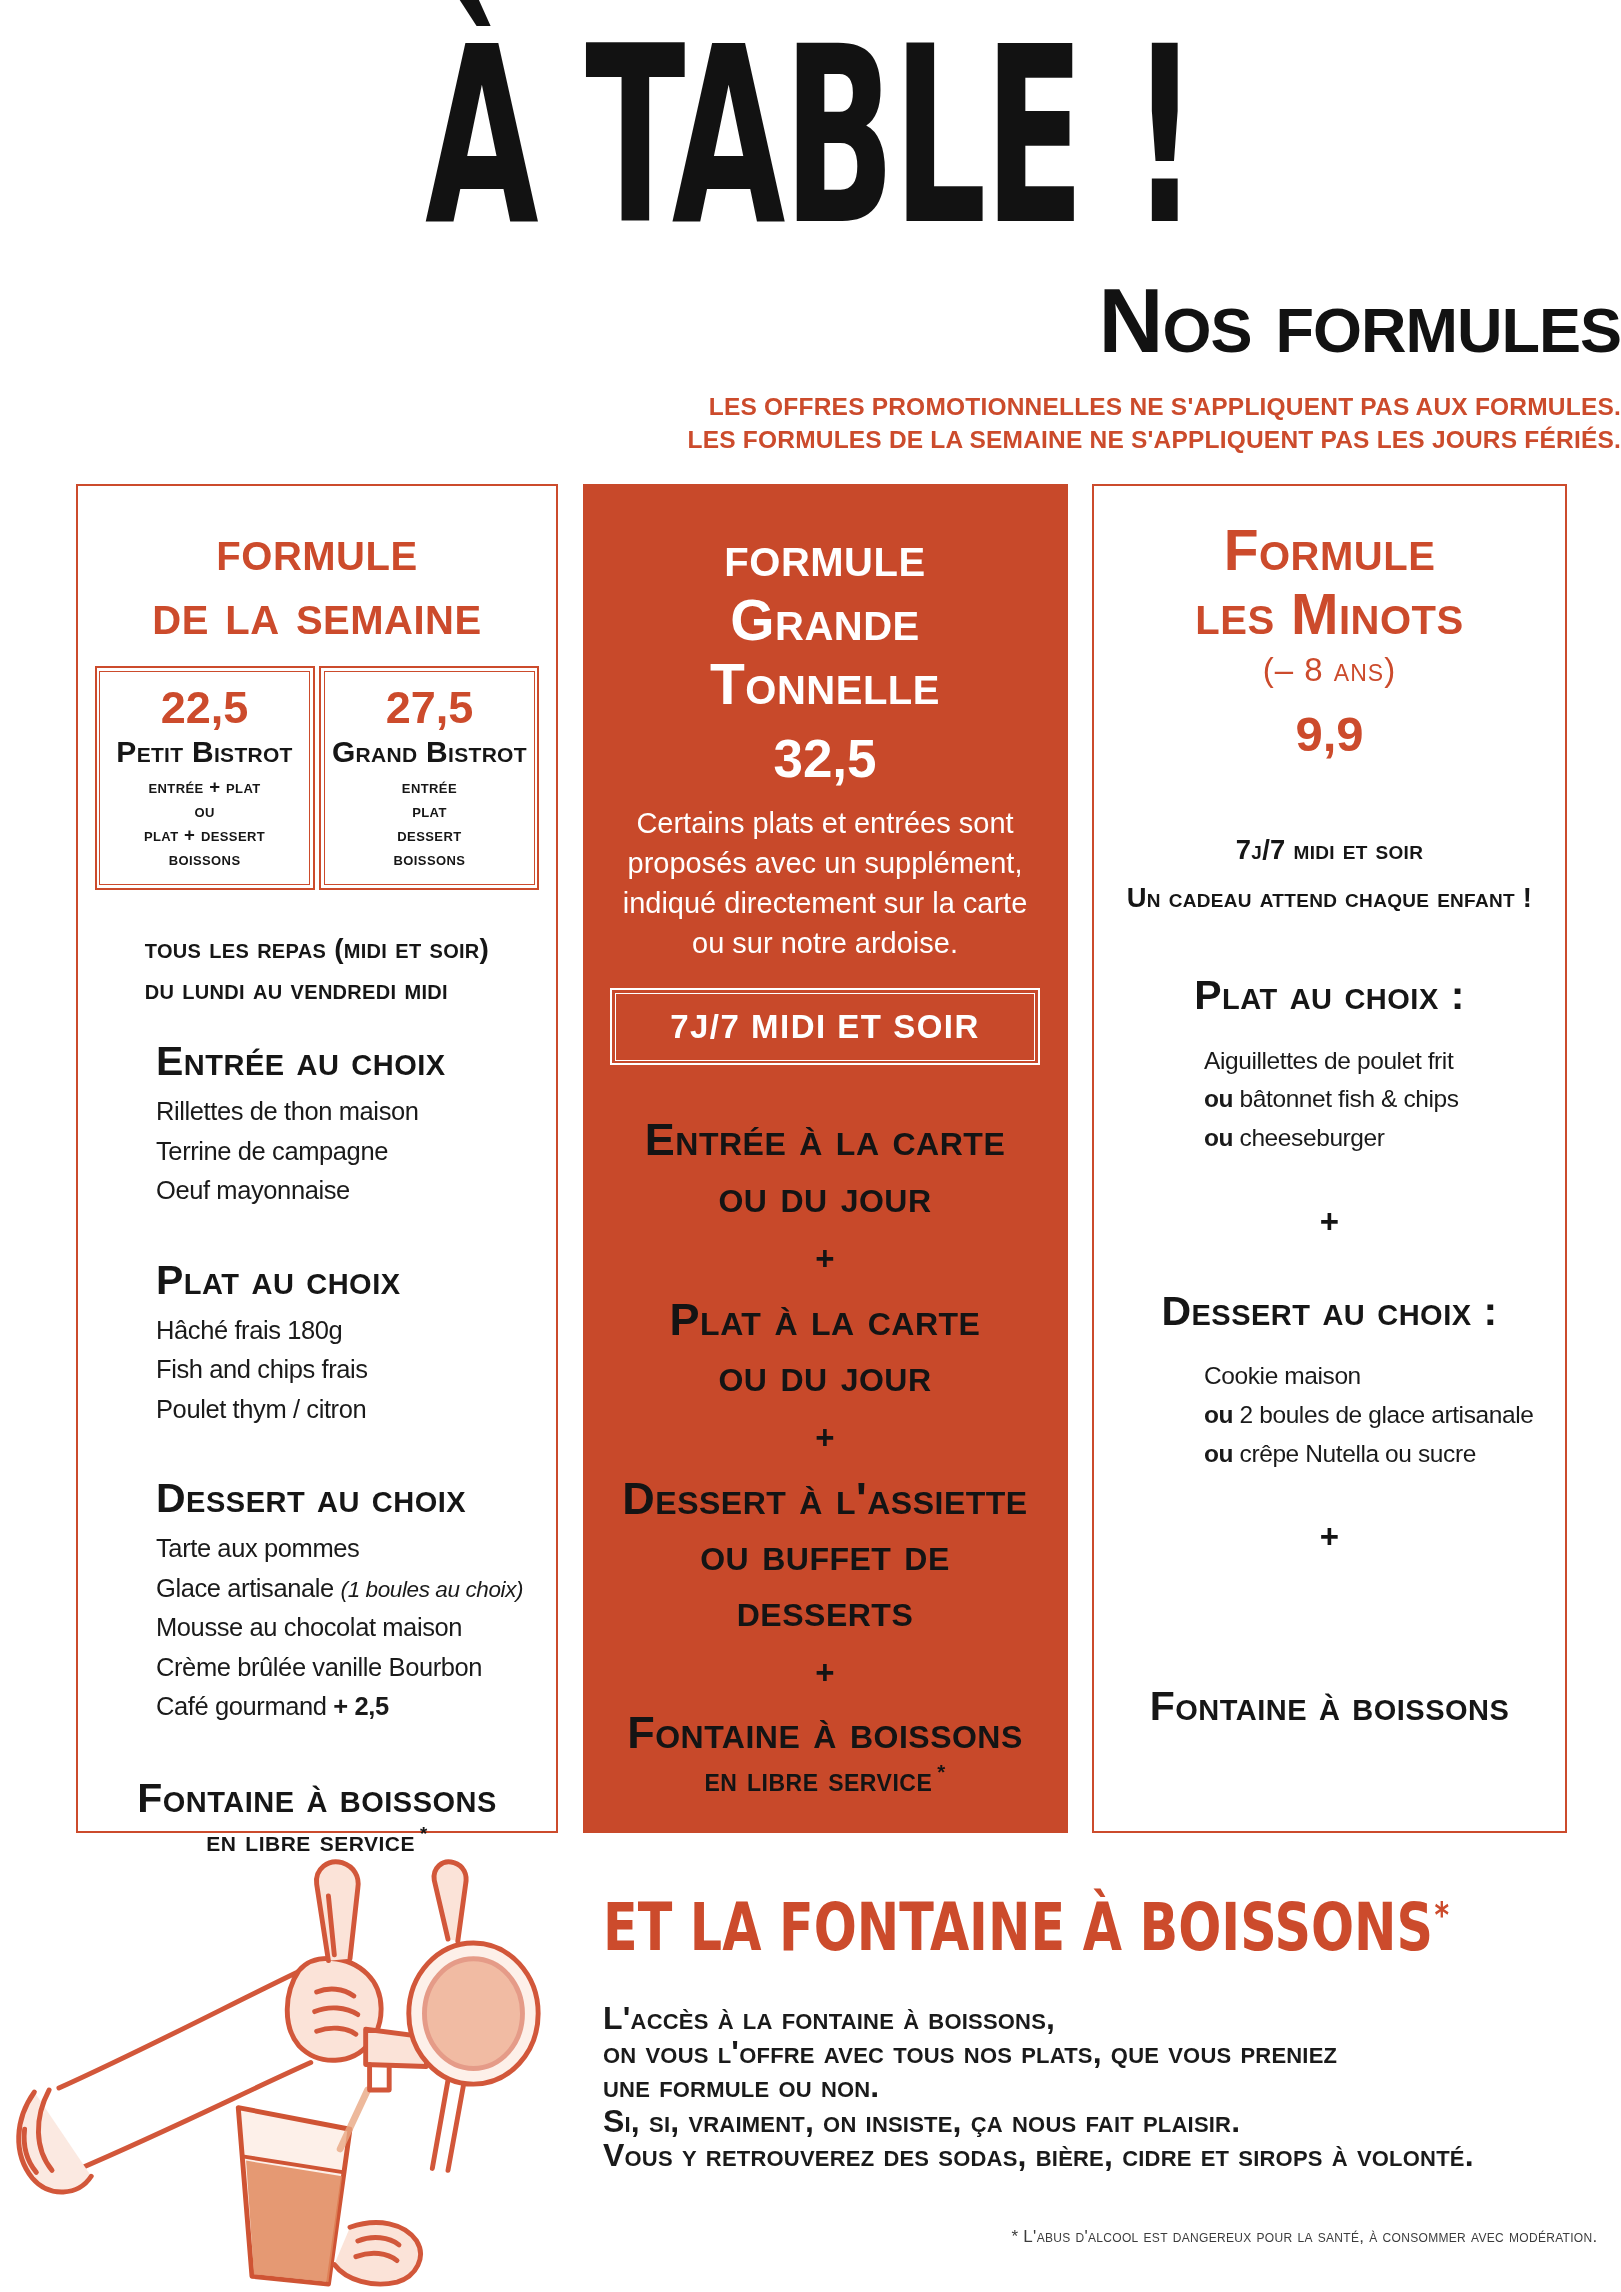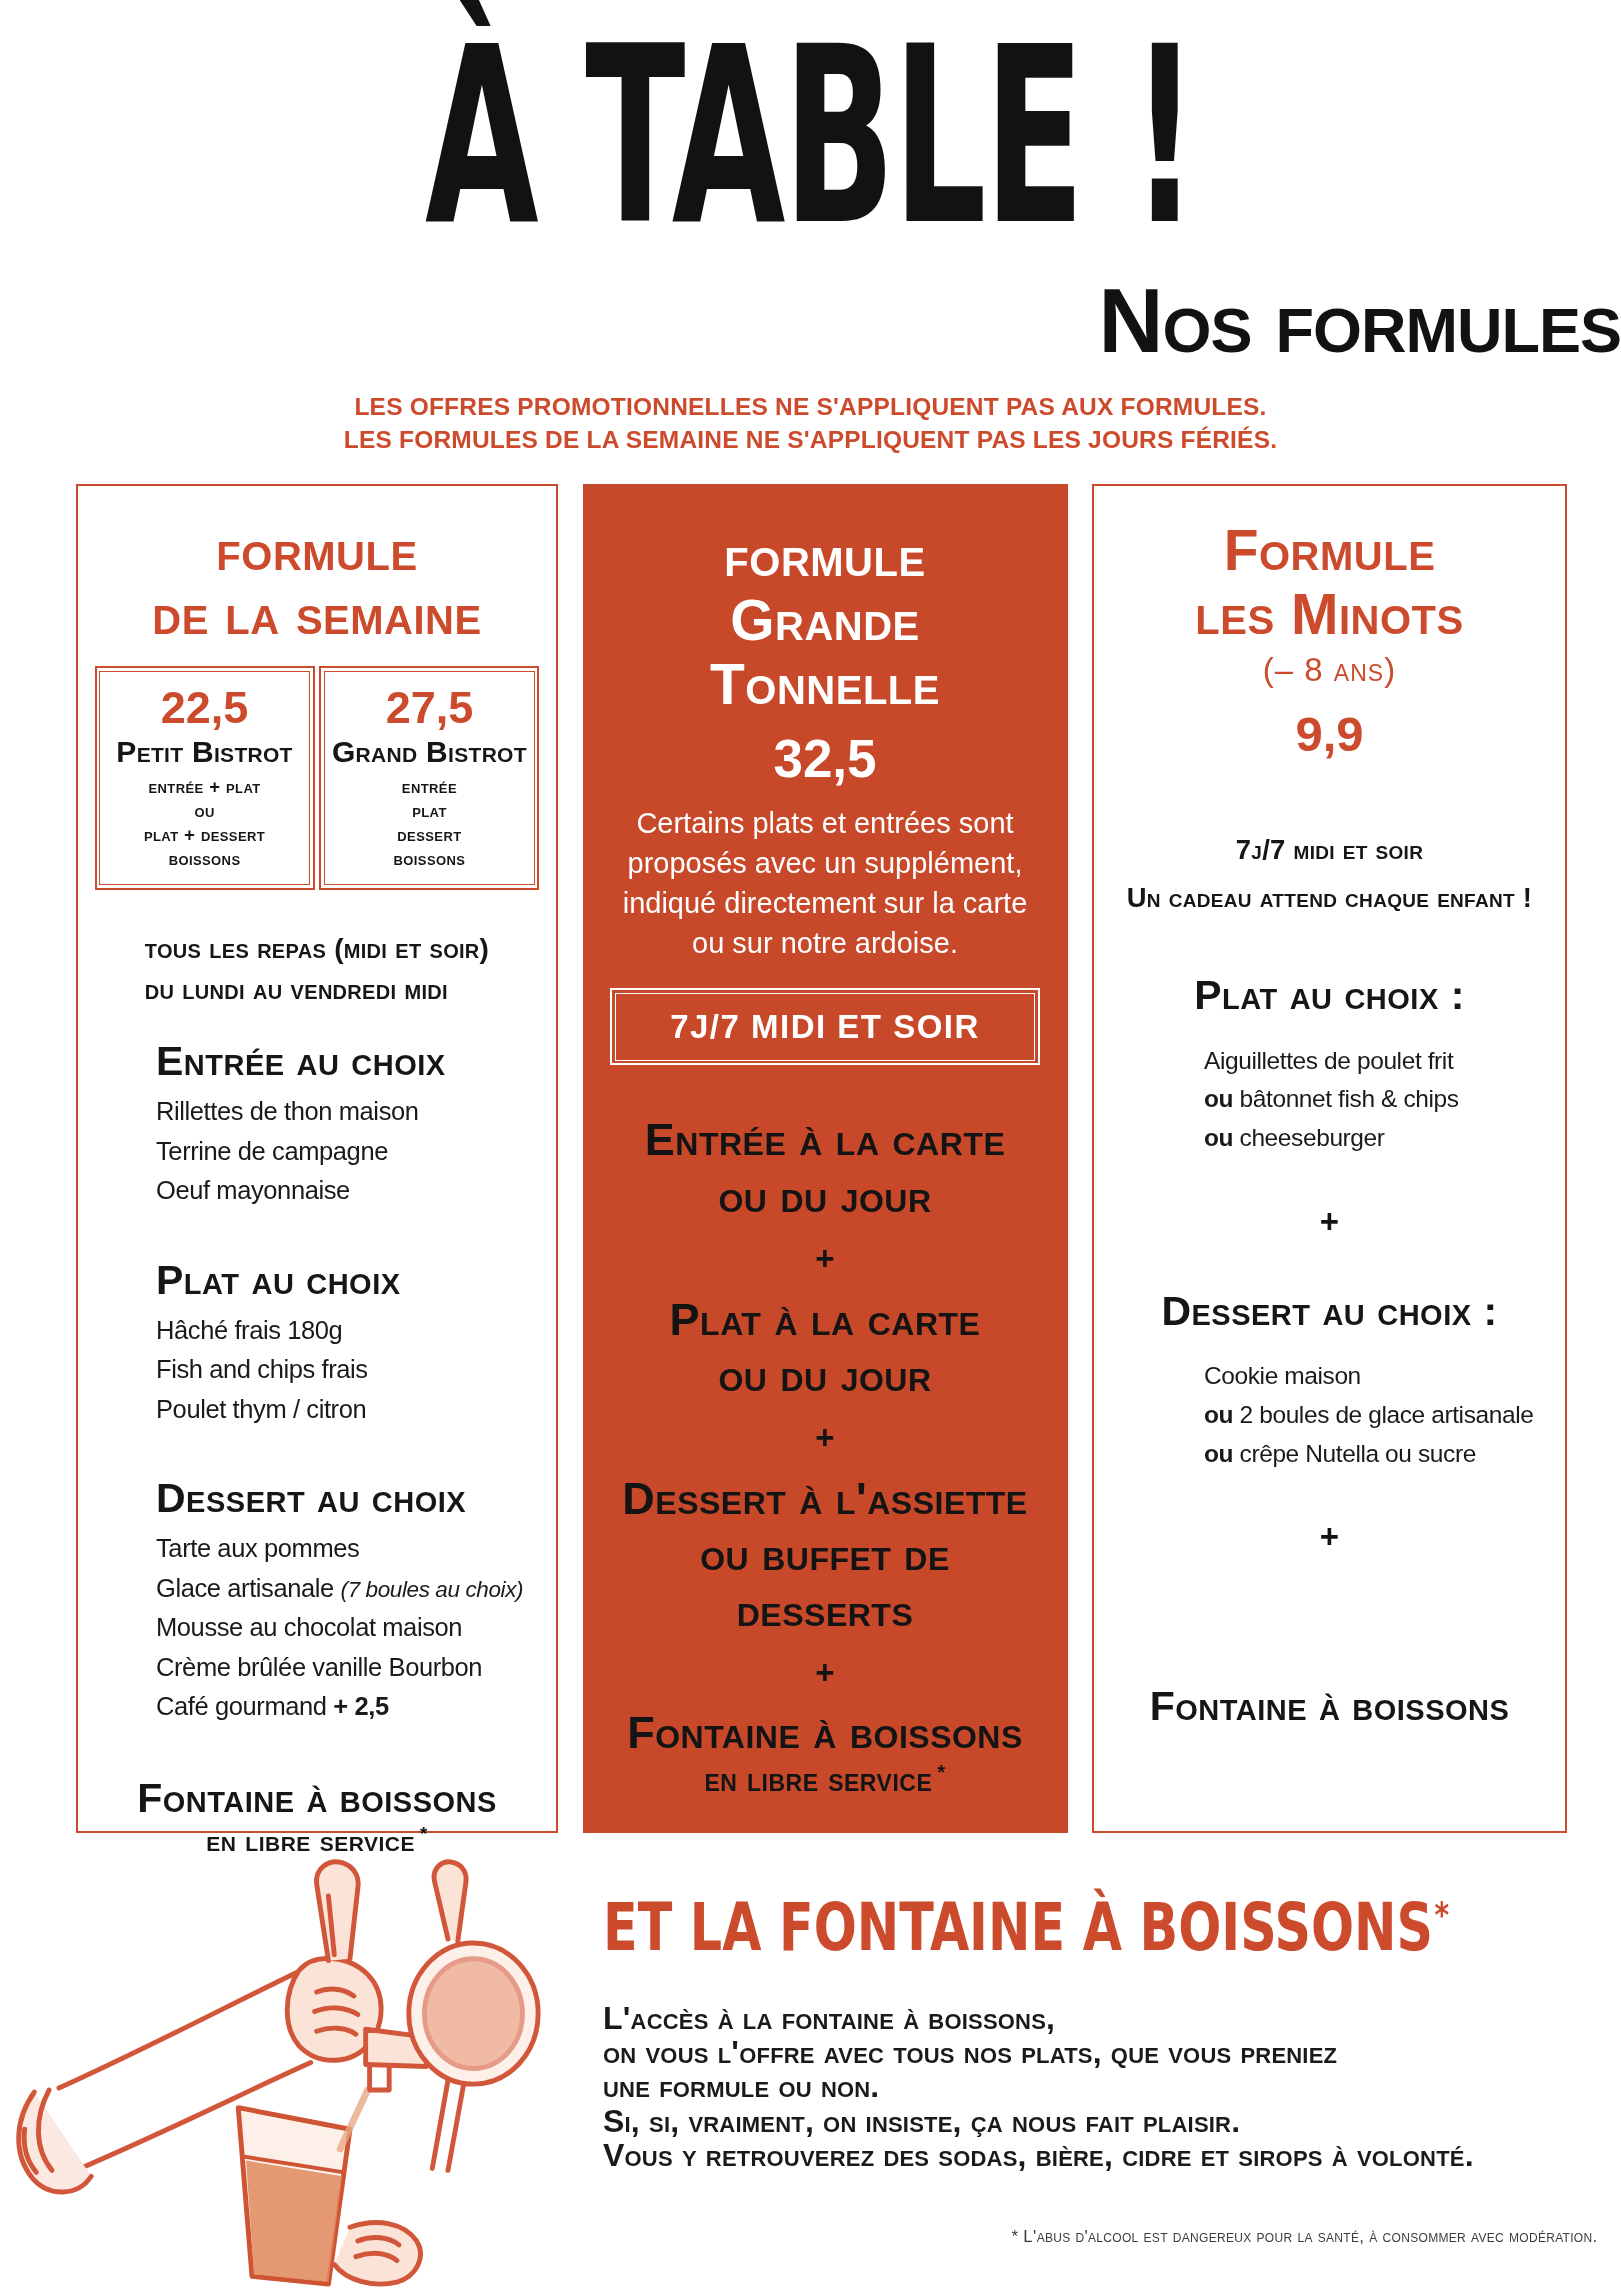--- a/index.html
+++ b/index.html
@@ -7,21 +7,21 @@
          font-family:"Liberation Sans",sans-serif;color:#161616;}
   .sc{font-variant:small-caps;font-variant-caps:small-caps;}
   .pre{white-space:pre-line;}
 
   
   .main-title{position:absolute;top:13.7px;left:0;width:100%;text-align:center;
     font-family:"DejaVu Sans",sans-serif;font-weight:900;font-size:245px;line-height:1;
     letter-spacing:-3.9px;transform:scaleX(0.60);transform-origin:center;color:#121212;}
   .subtitle{position:absolute;top:276px;left:0;width:100%;text-align:right;
     font-weight:800;font-size:90px;line-height:1;letter-spacing:-1px;color:#121212;}
-  .disclaimer{position:absolute;top:390px;left:0;width:100%;text-align:center;
+  .disclaimer{position:absolute;top:390px;left:0;width:100%;text-align:right;
     color:#cc4b2c;font-weight:800;font-size:24.5px;line-height:1.35;letter-spacing:0.2px;}
 
   
   .columns{position:absolute;top:484px;left:76px;width:1492px;height:1349px;display:flex;gap:24.5px;}
   .col{box-sizing:border-box;display:flex;flex-direction:column;align-items:center;}
   .col-outline{border:2.9px solid #cc4b2c;background:#fff;}
   .col1{width:482px;padding:33px 0 29px;}
   .col2{width:485px;background:#c8492a;color:#fff;padding:41px 27.4px 27.4px;}
   .col3{width:475px;padding:33px 0 29px;}
 
@@ -141,21 +141,21 @@
           <ul>
             <li>Hâché frais 180g</li>
             <li>Fish and chips frais</li>
             <li>Poulet thym / citron</li>
           </ul>
         </div>
         <div class="section">
           <h3 class="sc">Dessert au choix</h3>
           <ul>
             <li><span>Tarte aux pommes</span></li>
-            <li><span>Glace artisanale </span><span class="item-note">(7 boules au choix)</span></li>
+            <li><span>Glace artisanale </span><span class="item-note">(1 boules au choix)</span></li>
             <li><span>Mousse au chocolat maison</span></li>
             <li><span>Crème brûlée vanille Bourbon</span></li>
             <li><span>Café gourmand </span><span class="item-bold">+ 2,5</span></li>
           </ul>
         </div>
       </div>
 
       <div class="col-footer">
         <div class="cf1 sc">Fontaine à boissons</div>
         <div class="cf2 sc"><span>en libre service</span><span class="mark">*</span></div>

